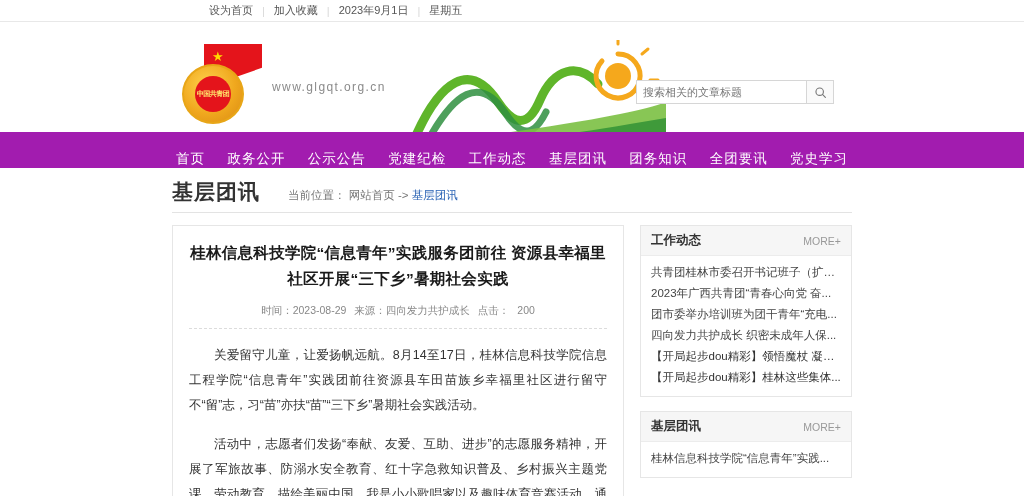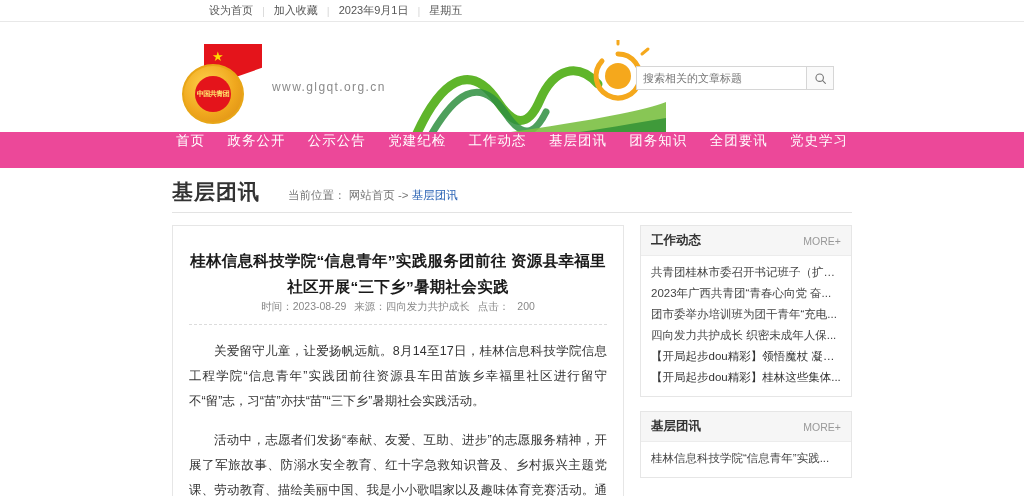--- a/index.html
+++ b/index.html
@@ -98,21 +98,21 @@
   
   .art {
     position: absolute;
     left: 410px; top: 18px;
     width: 260px; height: 110px;
   }
 
   
   .search-box {
     position: absolute;
-    right: 190px; top: 44px;
+    right: 190px; top: 58px;
     display: flex;
     align-items: stretch;
     height: 24px;
     justify-content: center;
   }
   .search-input {
     width: 170px; height: 24px;
     border: 1px solid #d6d6d6;
     border-right: none;
     font-size: 11px;
@@ -125,23 +125,23 @@
     width: 28px; height: 24px;
     border: 1px solid #d6d6d6;
     background: #fafafa;
     display: flex; align-items: center; justify-content: center;
     cursor: pointer;
   }
 
   
   .nav {
     height: 36px;
-    background: #ec4899;
-    display: flex;
-    align-items: flex-start;
+    background: #a21caf;
+    display: flex;
+    align-items: flex-end;
     justify-content: center;
   }
   .nav-inner {
     width: 680px;
     display: flex;
     justify-content: space-between;
     align-items: center;
   }
   .nav-item {
     color: #ffffff;
@@ -192,23 +192,23 @@
     padding: 14px 16px 0 16px;
     min-height: 280px;
   }
   .art-title {
     font-size: 15.5px;
     font-weight: bold;
     color: #1a1a1a;
     text-align: center;
     line-height: 26px;
     letter-spacing: .3px;
-    margin-top: 8px;
   }
   .art-meta {
+    margin-top: 12px;
     text-align: center;
     font-size: 10.5px;
     color: #888;
     display: flex;
     justify-content: center;
     gap: 8px;
   }
   .art-rule {
     border-top: 1px dashed #dcdcdc;
     margin: 10px 0 14px 0;

